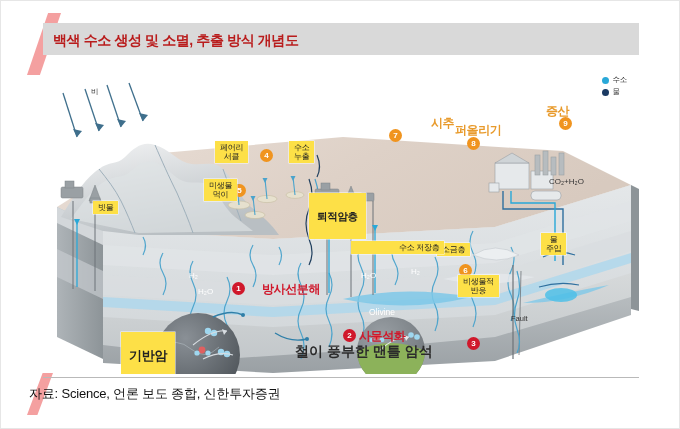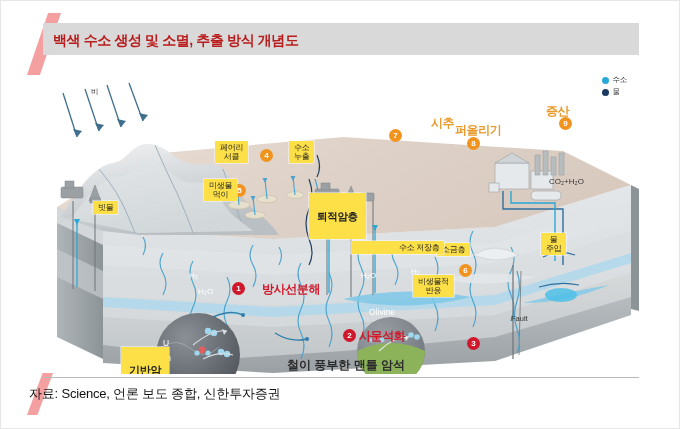--- a/index.html
+++ b/index.html
@@ -343,21 +343,21 @@
     <div class="lbl" style="left:161px;top:120px;">미생물
 먹이</div>
 
     <div class="lbl big" style="left:266px;top:134px;">퇴적암층</div>
 
     <div class="lbl" style="left:394px;top:140px;margin-top:44px;">소금층</div>
 
     <div class="lbl" style="left:308px;top:182px;padding-left:48px;">수소 저장층</div>
 
     <div class="num orange" style="left:416px;top:205px;">6</div>
-    <div class="lbl" style="left:370px;top:216px;">비생물적
+    <div class="lbl" style="left:415px;top:216px;">비생물적
 반응</div>
 
     <div class="sci" style="left:468px;top:255px;font-style:normal;">Fault</div>
 
     <div class="lbl" style="left:498px;top:174px;">물
 주입</div>
 
     <div class="sci" style="left:506px;top:118px;font-size:8px;">CO₂+H₂O</div>
 
     <div class="sci white" style="left:120px;top:279px;font-size:8.5px;">U</div>
@@ -381,22 +381,22 @@
 
     <div class="orangetext" style="left:343px;top:56px;margin-left:45px;">시추</div>
     <div class="num orange" style="left:346px;top:70px;">7</div>
 
     <div class="orangetext" style="left:412px;top:63px;">퍼올리기</div>
     <div class="num orange" style="left:424px;top:78px;">8</div>
 
     <div class="orangetext" style="left:503px;top:44px;">증산</div>
     <div class="num orange" style="left:516px;top:58px;">9</div>
 
-    <div class="lbl big" style="left:78px;top:288px;font-size:11px;">기반암</div>
-    <div class="sci" style="left:244px;top:284px;font-size:12px;color:#2b2b2b;font-weight:bold;margin-top:14px;">철이 풍부한 맨틀 암석</div>
+    <div class="lbl big" style="left:78px;top:273px;font-size:13px;">기반암</div>
+    <div class="sci" style="left:252px;top:284px;font-size:14px;color:#2b2b2b;font-weight:bold;">철이 풍부한 맨틀 암석</div>
 
 
     <div class="legend">
       <div class="row">
         <span class="dot" style="background:#29a8d8;"></span>
         <span class="txt">수소</span>
       </div>
       <div class="row">
         <span class="dot" style="background:#1b3a63;"></span>
         <span class="txt">물</span>

